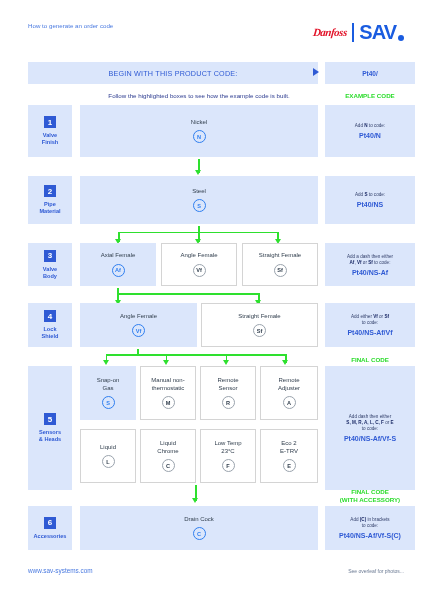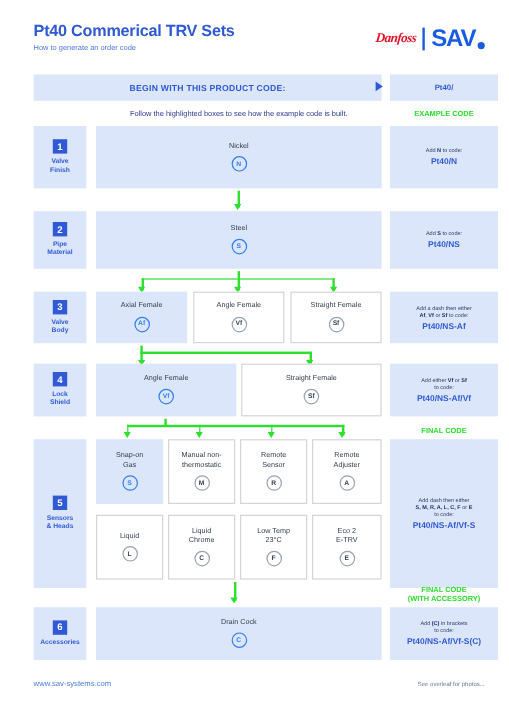--- a/index.html
+++ b/index.html
@@ -46,21 +46,21 @@
     background:#1a5ce0;
   }
 
   
   .banner{
     position:absolute; left:28px; top:62px; width:290px; height:22px;
     background:#dbe6fb;
     display:flex; align-items:center; justify-content:center;
   }
   .banner-text{
-    font-size:7.2px; font-weight:bold; color:#2f5ad4; letter-spacing:0.2px;
+    font-size:7.2px; font-weight:normal; color:#2f5ad4; letter-spacing:0.2px;
   }
   .banner-arrow{
     position:absolute; left:313px; top:68px;
     width:0;height:0;
     border-left:6px solid #2f5ad4;
     border-top:4.5px solid transparent;
     border-bottom:4.5px solid transparent;
   }
   .banner-code{
     position:absolute; left:325px; top:62px; width:90px; height:22px;
@@ -151,21 +151,20 @@
     position:absolute;right:20px;top:568px;
     font-size:5px;color:#6b7a93;
   }
 </style>
 </head>
 <body>
 
 <div class="page">
 
   <div class="header">
-    <div class="title">Pt40 Commerical TRV Sets</div>
     <div class="subtitle">How to generate an order code</div>
     <div class="logos">
       <div class="danfoss">Danfoss</div>
       <div class="divider-bar"></div>
       <div class="sav"><span>SAV</span><span class="dot"></span></div>
     </div>
   </div>
 
   <div class="banner">
     <div class="banner-text">BEGIN WITH THIS PRODUCT CODE:</div>

